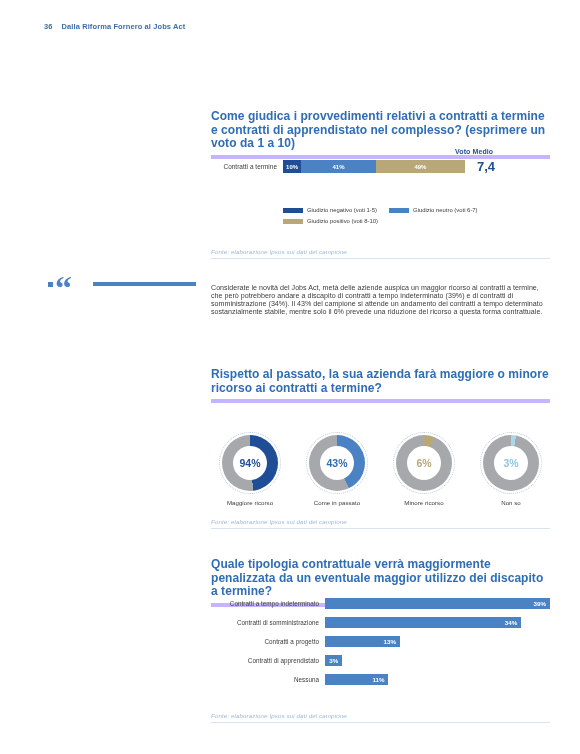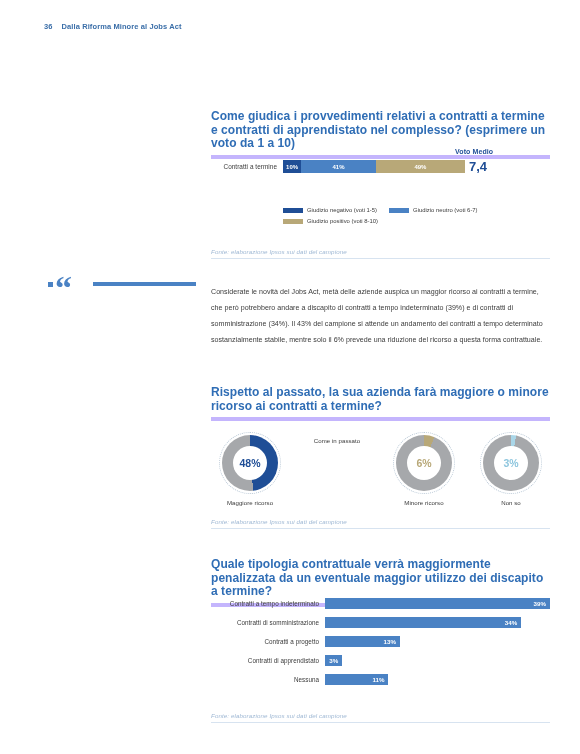--- a/index.html
+++ b/index.html
@@ -95,21 +95,21 @@
     align-items: center;
     justify-content: center;
     color: #ffffff;
     font-size: 6px;
     font-weight: bold;
     overflow: hidden;
   }
   .seg.tan { color: #ffffff; }
   .voto-val {
     width: 70px;
-    padding-left: 4px;
+    padding-left: 12px;
     font-size: 13px;
     font-weight: bold;
     color: #1f4e96;
     line-height: 13px;
   }
 
   
   .legend-wrap {
     position: absolute;
     left: 283px;
@@ -184,21 +184,21 @@
     margin-top: 8px;
   }
 
   
   .body-para {
     position: absolute;
     left: 211px;
     top: 284px;
     width: 335px;
     font-size: 7.1px;
-    line-height: 16px;
+    line-height: 8px;
     color: #3b3b3b;
     letter-spacing: 0.02px;
     text-align: left;
   }
 
   
   .donuts {
     position: absolute;
     left: 211px;
     top: 432px;
@@ -287,21 +287,21 @@
     font-size: 6.2px;
     font-weight: bold;
     overflow: hidden;
   }
 </style>
 </head>
 <body>
 
 <div class="running-head">
   <span class="folio">36</span>
-  <span>Dalla Riforma Minore al Jobs Act</span>
+  <span>Dalla Riforma Fornero al Jobs Act</span>
 </div>
 
 <div class="col-right q-head" style="top:110px;">Come giudica i provvedimenti relativi a contratti a termine e contratti di apprendistato nel complesso? (esprimere un voto da 1 a 10)</div>
 
 <div class="voto-medio-head">Voto Medio</div>
 
 <div class="stack-wrap">
   <div class="stack-row">
     <div class="stack-label">Contratti a termine</div>
     <div class="stack-bars">
@@ -331,32 +331,36 @@
 <div class="col-right source-note" style="top:248px;">Fonte: elaborazione Ipsos sui dati del campione</div>
 
 <div class="pullquote">
   <div class="pq-rule">
     <span class="pq-marks">“</span>
   </div>
 </div>
 
 <div class="body-para">Considerate le novità del Jobs Act, metà delle aziende auspica un maggior ricorso ai contratti a termine, che però potrebbero andare a discapito di contratti a tempo indeterminato (39%) e di contratti di somministrazione (34%). Il 43% del campione si attende un andamento dei contratti a tempo determinato sostanzialmente stabile, mentre solo il 6% prevede una riduzione del ricorso a questa forma contrattuale.</div>
 
-<div class="col-right q-head" style="top:386px;">Rispetto al passato, la sua azienda farà maggiore o minore ricorso ai contratti a termine?</div>
+<div class="col-right q-head" style="top:368px;">Rispetto al passato, la sua azienda farà maggiore o minore ricorso ai contratti a termine?</div>
 
 <div class="donuts">
   <div class="donut-cell">
     <div class="donut">
       <div class="donut-ring" style="background:conic-gradient(#1f4e96 0% 48%, #a6a8ab 48% 100%);"></div>
-      <div class="donut-hole" style="color:#1f4e96;">48%</div>
+      <div class="donut-hole" style="color:#1f4e96;">94%</div>
     </div>
     <div class="donut-caption">Maggiore ricorso</div>
   </div>
 
   <div class="donut-cell">
+    <div class="donut">
+      <div class="donut-ring" style="background:conic-gradient(#4a82c4 0% 43%, #a6a8ab 43% 100%);"></div>
+      <div class="donut-hole" style="color:#2f6db5;">43%</div>
+    </div>
     <div class="donut-caption">Come in passato</div>
   </div>
 
   <div class="donut-cell">
     <div class="donut">
       <div class="donut-ring" style="background:conic-gradient(#b8a878 0% 6%, #a6a8ab 6% 100%);"></div>
       <div class="donut-hole" style="color:#b8a878;">6%</div>
     </div>
     <div class="donut-caption">Minore ricorso</div>
   </div>

